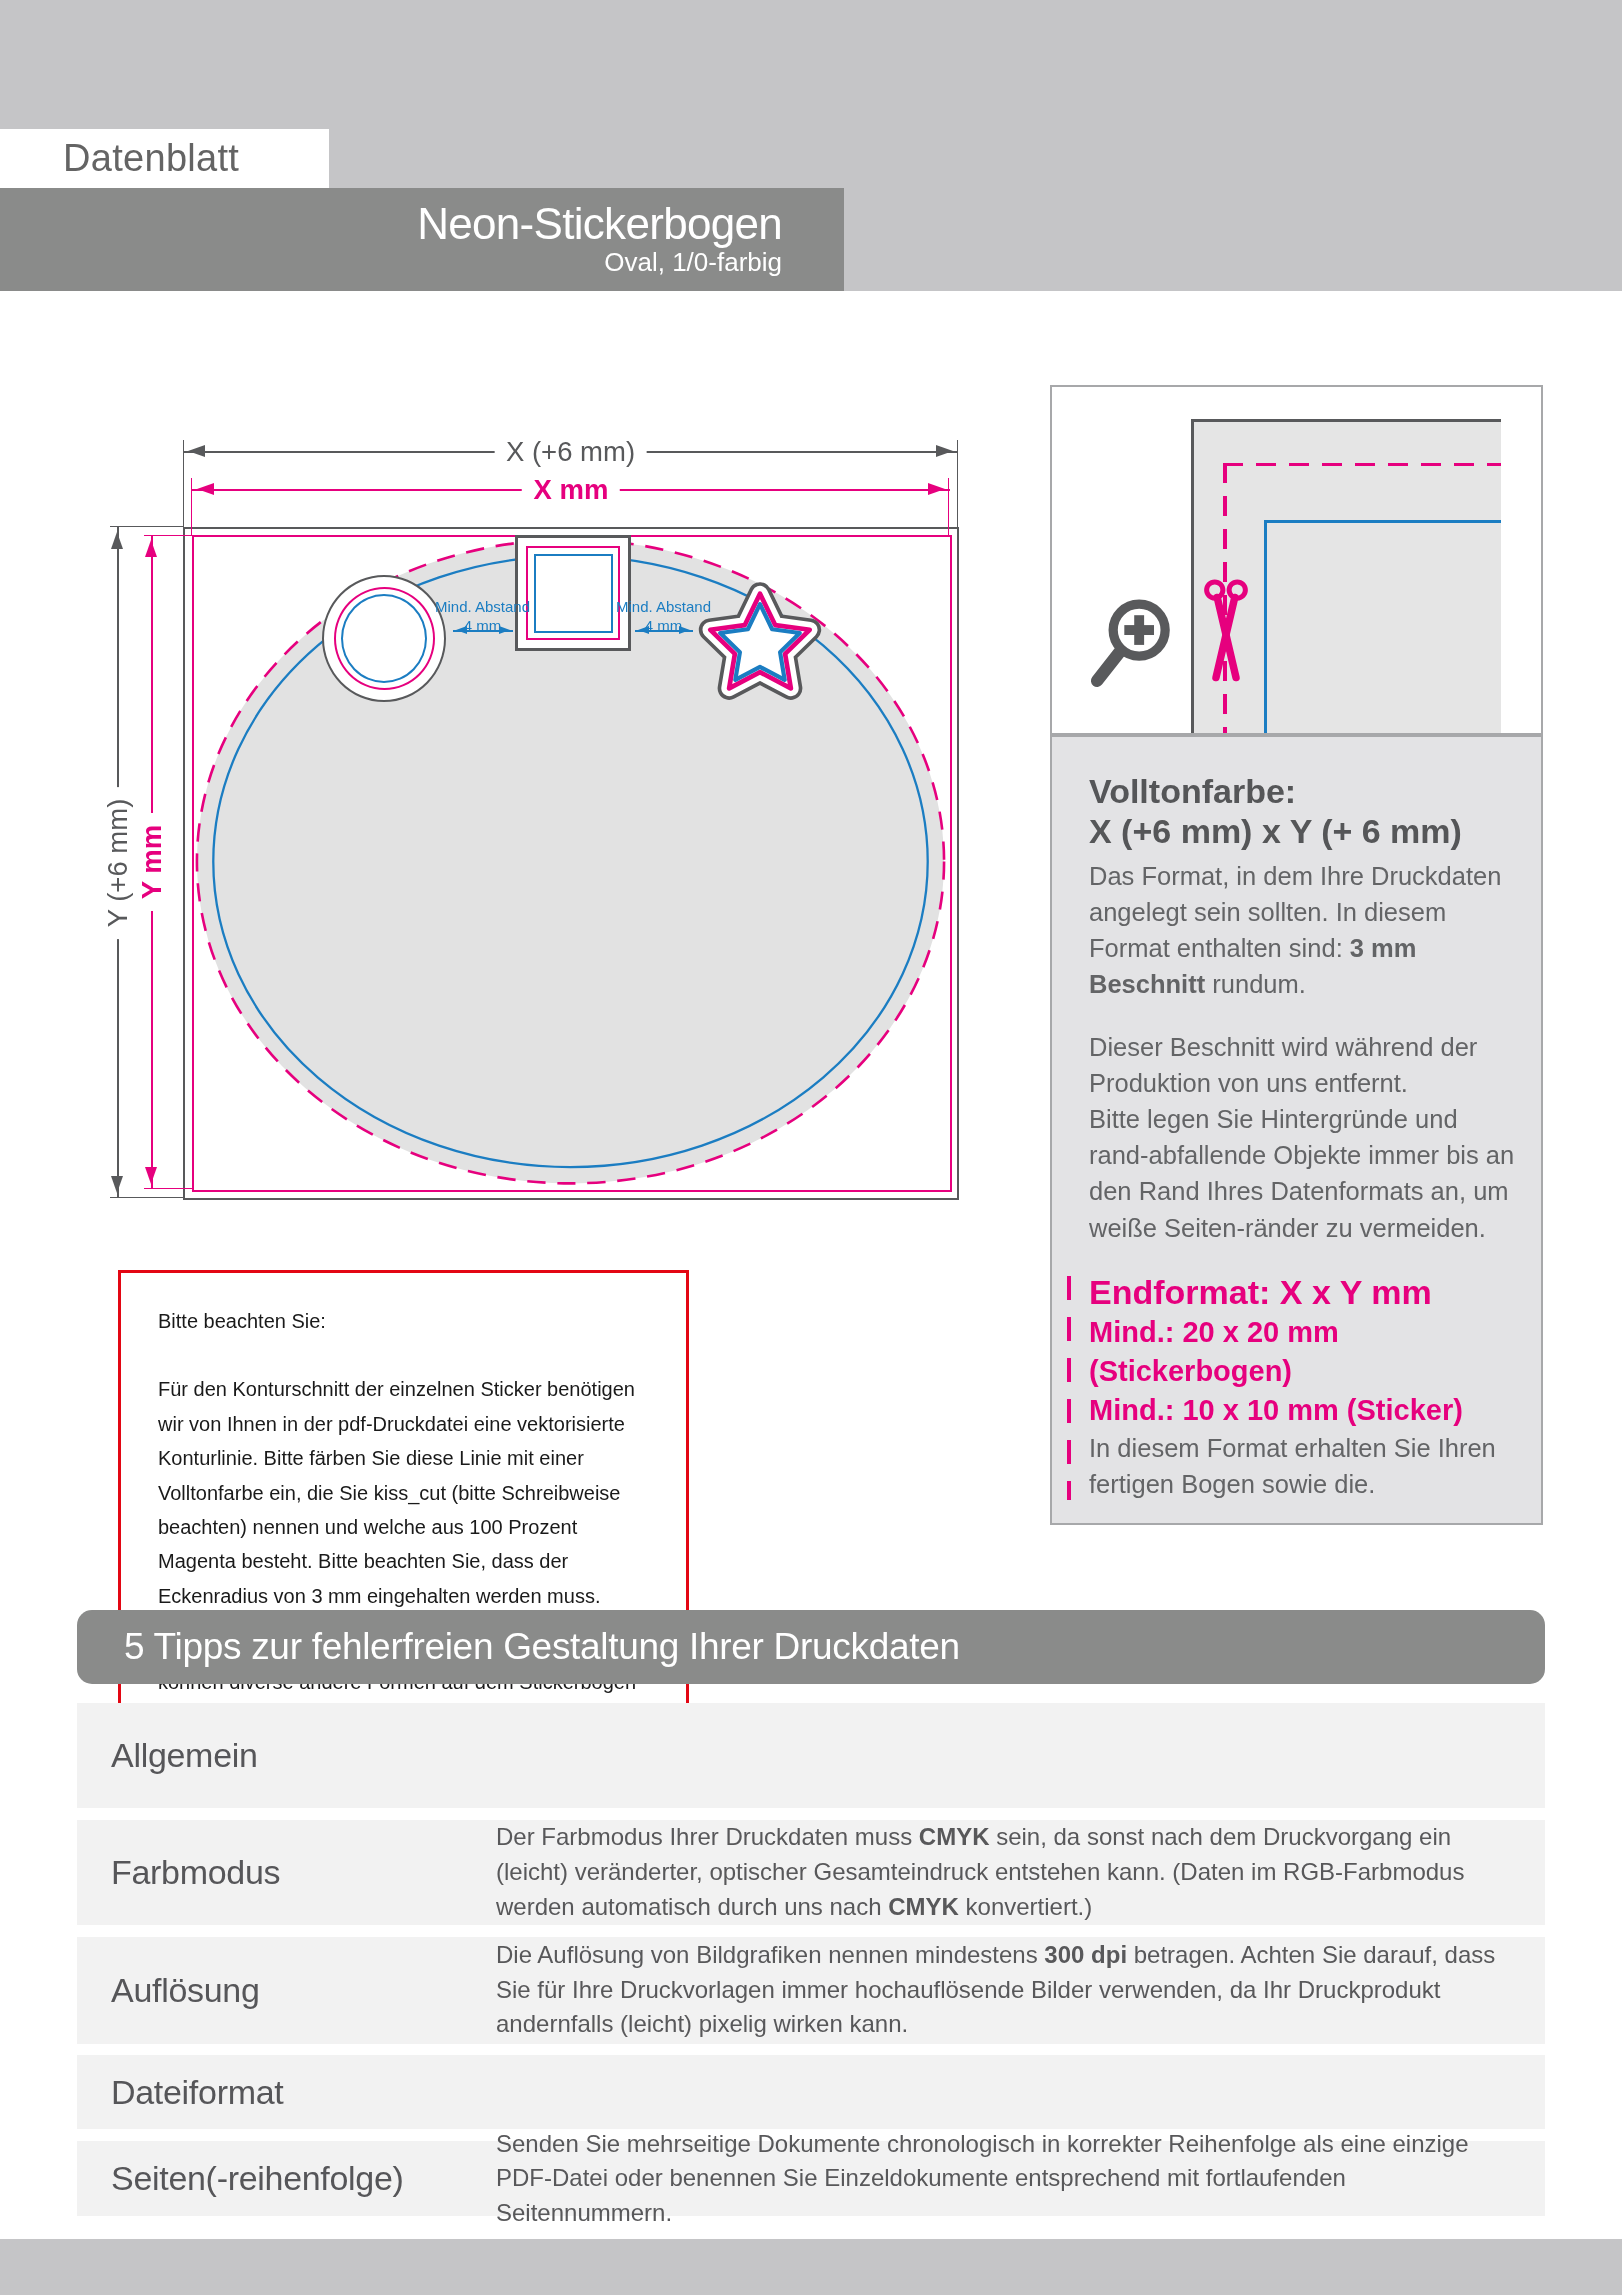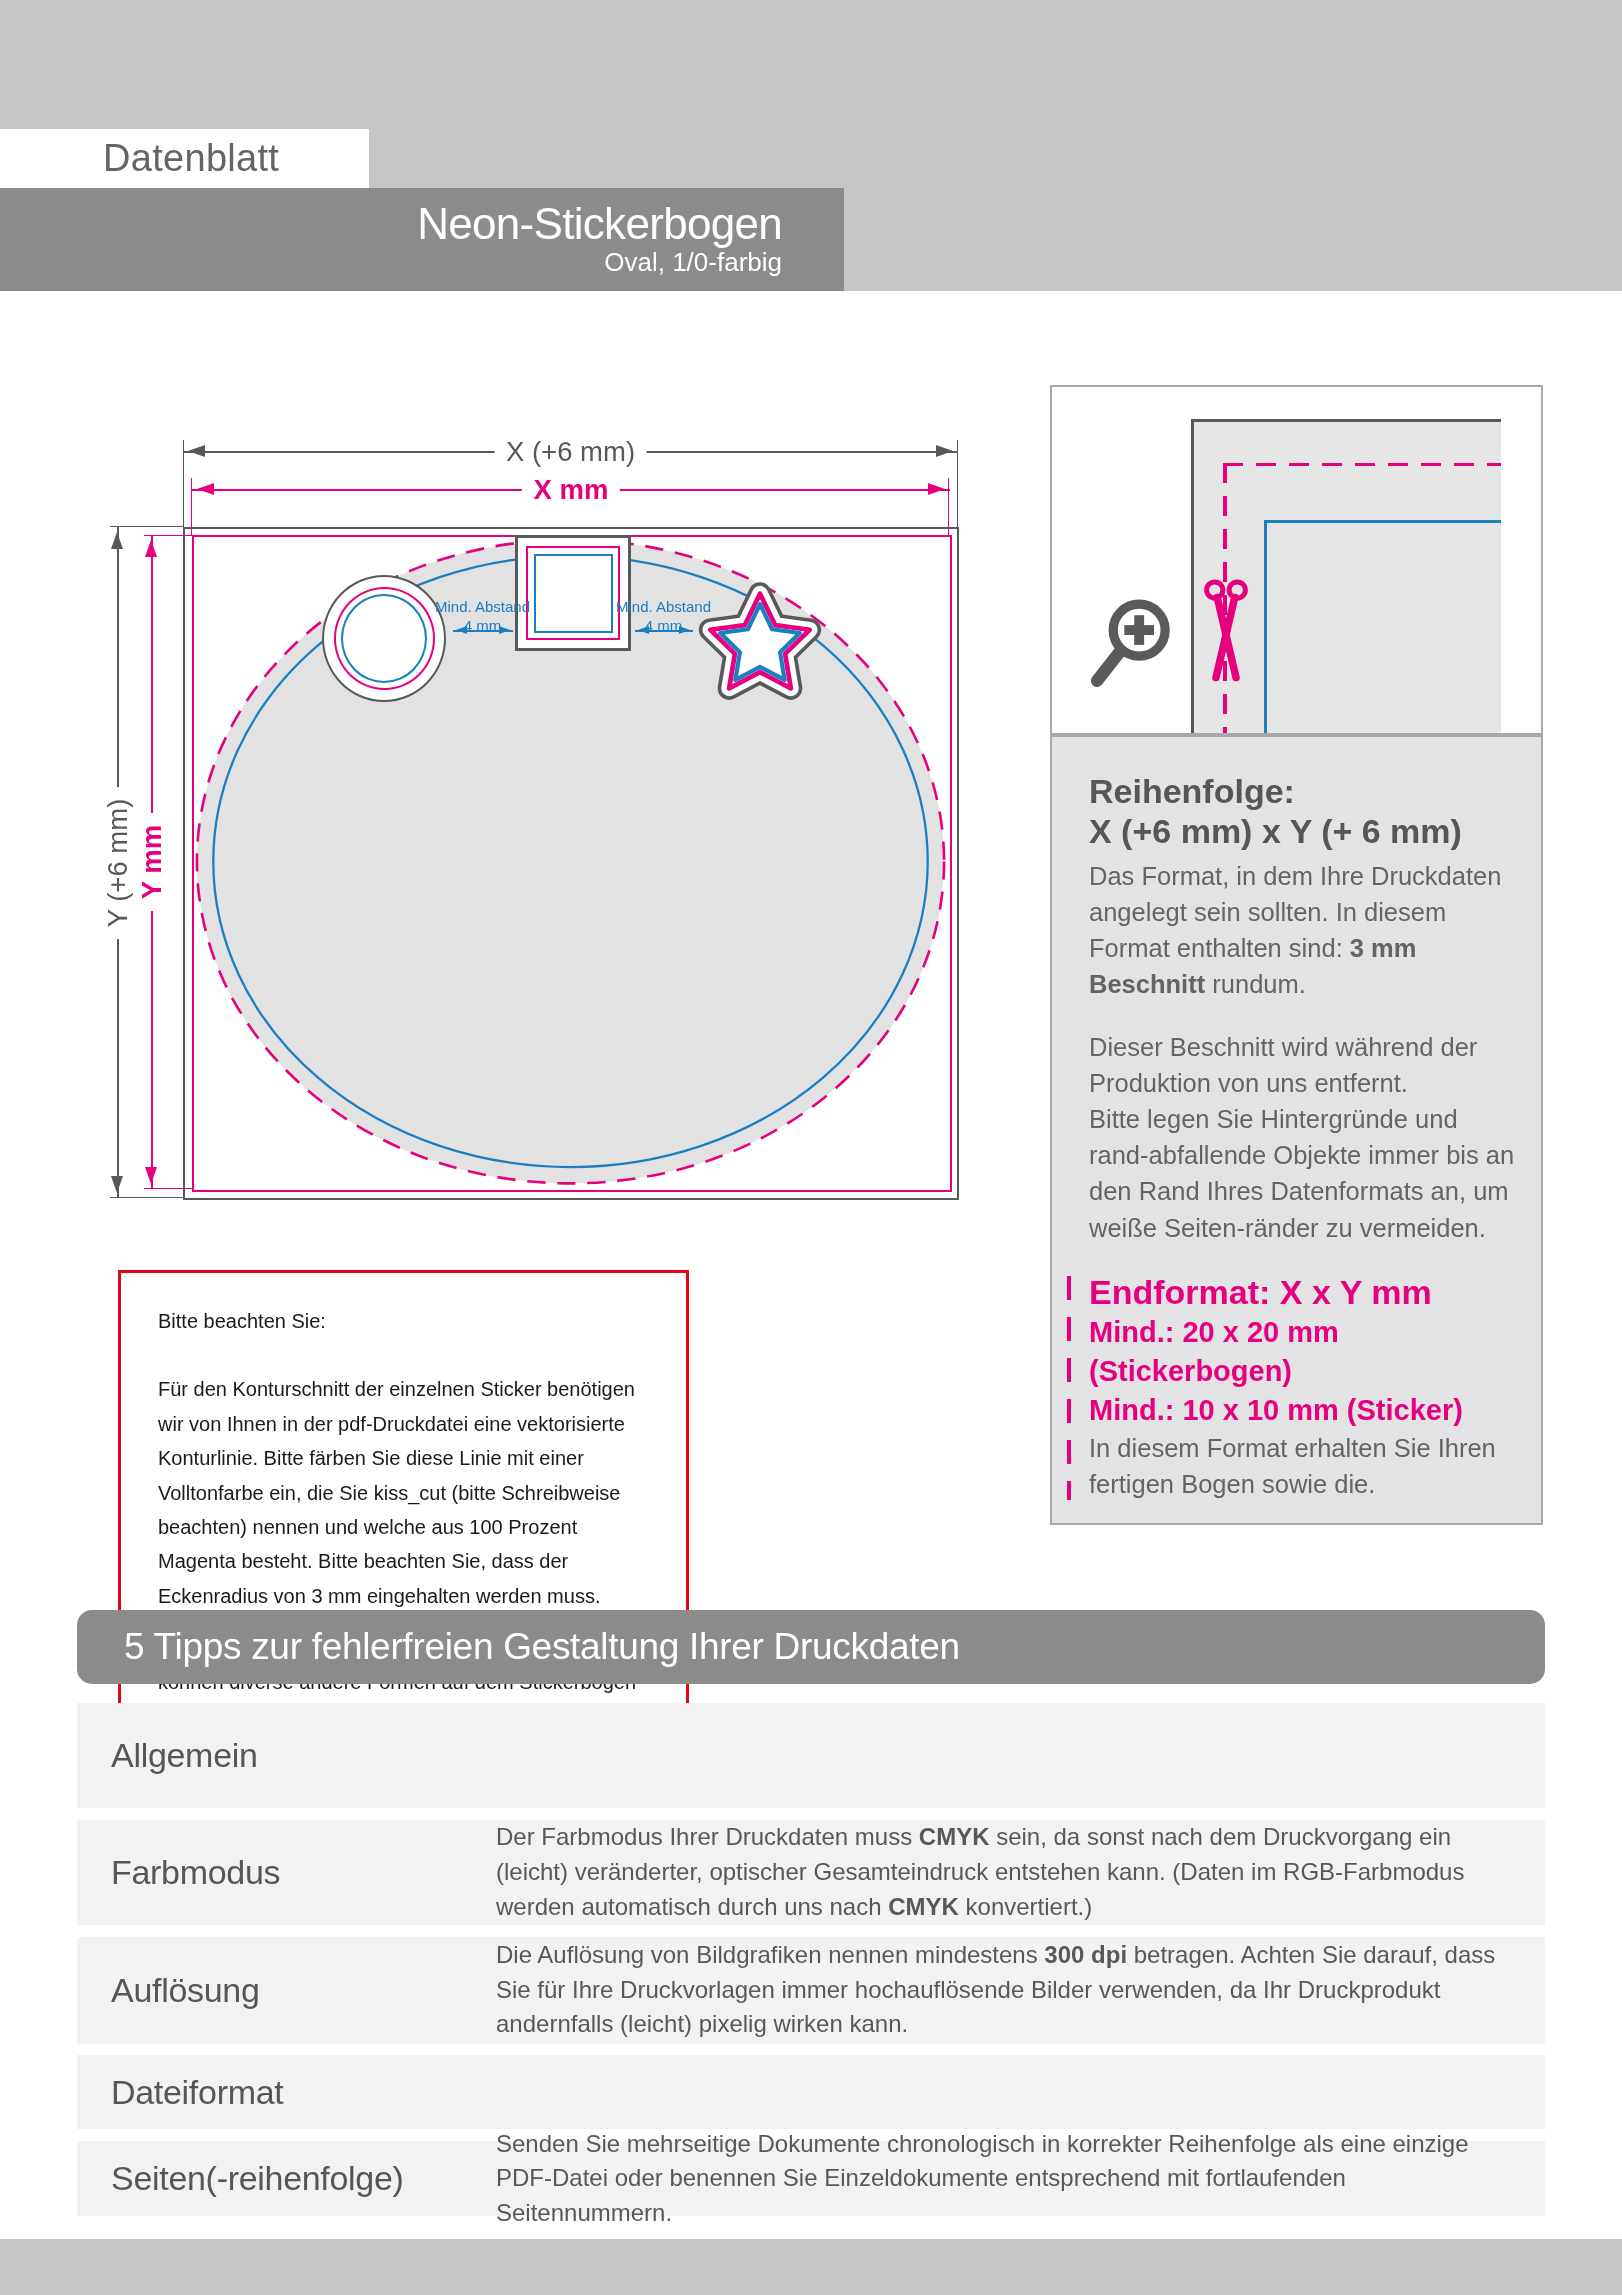--- a/index.html
+++ b/index.html
@@ -2,21 +2,21 @@
 <html style="font-size:10.5px"><head>
 <meta charset="utf-8">
 <style>
   html,body{margin:0;padding:0;background:#ffffff;}
   .page{position:relative;width:1623px;height:2295px;background:#ffffff;overflow:hidden;
         font-family:"Liberation Sans",sans-serif;}
   .abs{position:absolute;}
 
   
   .band-top{left:0;top:0;width:1623px;height:291px;background:#c5c5c7;}
-  .doc-box{left:0;top:129px;width:329px;height:59px;background:#ffffff;display:flex;align-items:center;padding-left:40px;}
+  .doc-box{left:0;top:129px;width:329px;height:59px;background:#ffffff;display:flex;align-items:center;}
   .doc-box span{margin-left:63px;font-size:38px;color:#646464;letter-spacing:0.3px;}
   .title-bar{left:0;top:188px;width:844px;height:103px;background:#8a8b8a;display:flex;flex-direction:column;
              justify-content:center;align-items:flex-end;padding-right:62px;box-sizing:border-box;color:#fff;}
   .title-bar .t1{font-size:44px;line-height:1.05;letter-spacing:-0.7px;}
   .title-bar .t2{font-size:26px;line-height:1.2;}
 
   
   .dimh{position:absolute;height:2px;background-color:currentColor;}
   .dimh:before{content:"";position:absolute;left:-1.3px;top:-5.9px;border:6.5px solid transparent;border-right:17px solid;}
   .dimh:after{content:"";position:absolute;right:-1.3px;top:-5.9px;border:6.5px solid transparent;border-left:17px solid;}
@@ -187,21 +187,21 @@
       <svg style="position:absolute;left:6.5px;top:154px;" width="50" height="128" viewBox="0 0 80 200">
         <circle cx="22" cy="20" r="13" fill="none" stroke="#e6007e" stroke-width="8"></circle>
         <circle cx="58" cy="20" r="13" fill="none" stroke="#e6007e" stroke-width="8"></circle>
         <line x1="26" y1="32" x2="56" y2="160" stroke="#e6007e" stroke-width="12" stroke-linecap="round"></line>
         <line x1="54" y1="32" x2="24" y2="160" stroke="#e6007e" stroke-width="12" stroke-linecap="round"></line>
       </svg>
     </div>
   </div>
 
   <div class="abs info-panel">
-    <div class="hd">Reihenfolge:</div>
+    <div class="hd">Volltonfarbe:</div>
     <div class="hd">X (+6 mm) x Y (+ 6 mm)</div>
     <div class="gap10"></div>
     <p><span>Das Format, in dem Ihre Druckdaten angelegt sein sollten. In diesem Format enthalten sind: </span><b>3 mm Beschnitt</b><span> rundum.</span></p>
     <div class="gap40"></div>
     <p>Dieser Beschnitt wird während der Produktion von uns entfernt.</p>
     <p>Bitte legen Sie Hintergründe und rand-abfallende Objekte immer bis an den Rand Ihres Datenformats an, um weiße Seiten-ränder zu vermeiden.</p>
     <div class="gap40"></div>
     <div class="blk blk-end">
       <div class="mag hd-mag">Endformat: X x Y mm</div>
       <div class="mag sub-mag">Mind.: 20 x 20 mm (Stickerbogen)</div>

